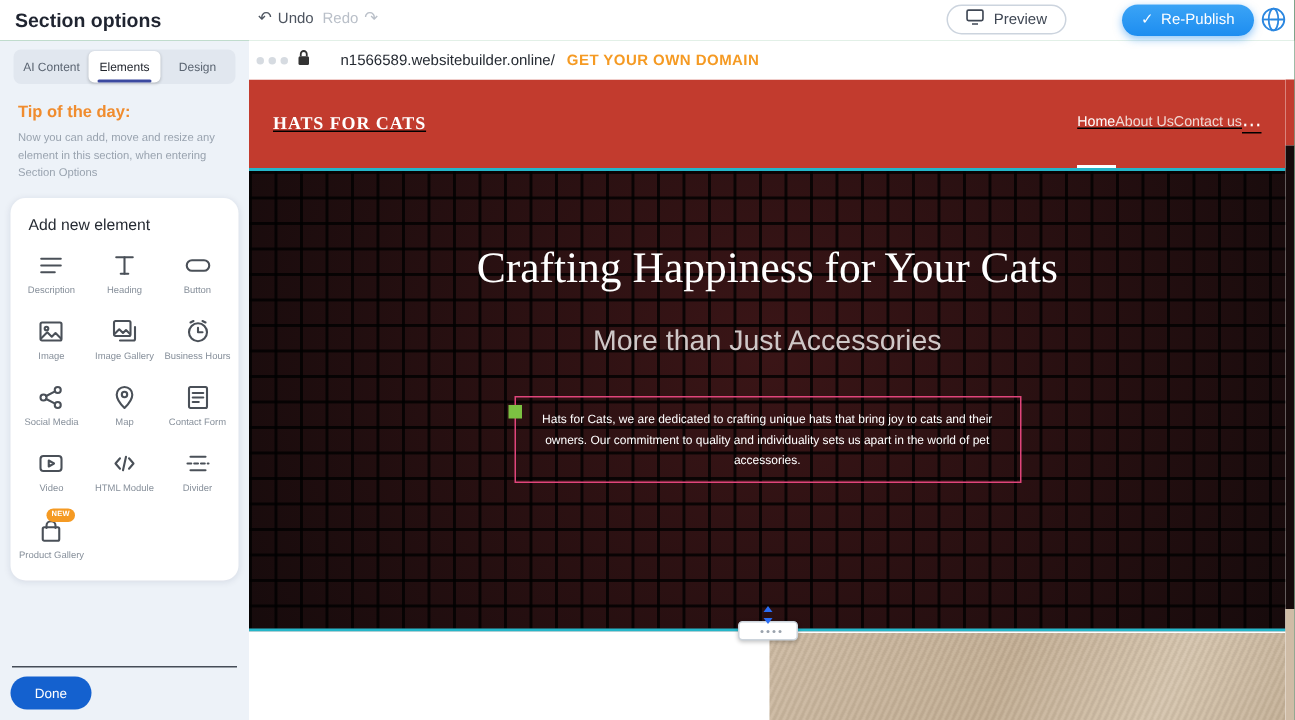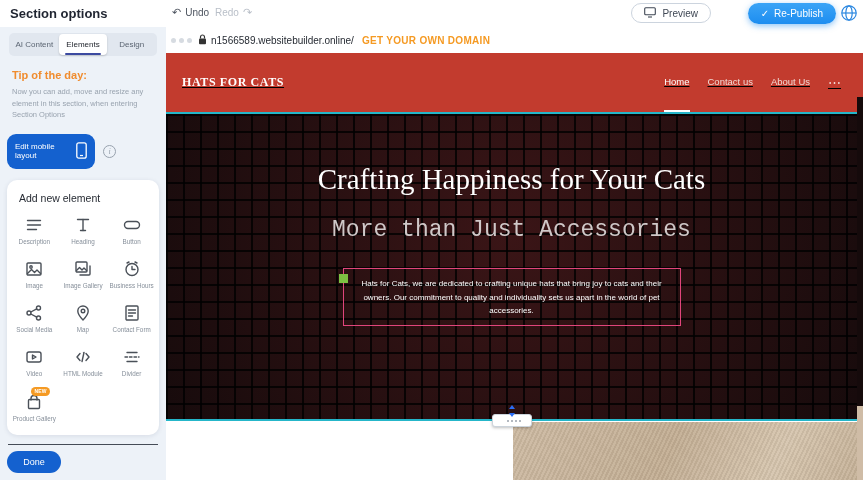--- a/index.html
+++ b/index.html
@@ -39,45 +39,45 @@
   .el-label { font-size:6.3px; color:#868f9a; text-align:center; line-height:1.3; max-width:46px; }
   .badge-new { position:absolute; top:-5px; right:9px; background:#f59a23; color:#fff; font-size:5px; font-weight:bold; padding:1.5px 3px; border-radius:5px; letter-spacing:.2px; }
   .sidebar-divider { position:absolute; bottom:35px; left:8px; right:8px; border-top:1px solid #454c57; }
   .done-btn { position:absolute; bottom:7px; left:7px; width:54px; height:22px; background:#1461cf; color:#fff; border:none; border-radius:12px; font-size:9px; cursor:pointer; }
 
   
   .main { position:absolute; top:27px; left:166px; right:0; bottom:0; background:#fff; }
   .browserbar { height:26px; background:#fff; display:flex; align-items:center; padding-left:5px; }
   .win-dots { display:flex; gap:3px; margin-right:6px; }
   .win-dot { width:5px; height:5px; border-radius:50%; background:#d6dbe1; }
-  .url { font-size:10px; color:#262b33; margin-left:4px; }
+  .url { font-size:10px; color:#262b33; margin-left:20px; }
   .domain-cta { font-size:10px; font-weight:bold; color:#f59a23; margin-left:8px; letter-spacing:.3px; cursor:pointer; }
 
   .site { position:absolute; top:26px; left:0; right:6px; bottom:0; overflow:hidden; background:#fff; }
   .scroll-strip { position:absolute; top:26px; right:0; width:6px; bottom:0; display:flex; flex-direction:column; }
   .ss-red { height:44px; background:#c23b2e; }
   .ss-dark { height:309px; background:#150a0b; }
   .ss-rest { flex:1; background:#cfbca6; }
 
   .site-header { height:59px; background:#c23b2e; display:flex; align-items:center; padding:0 16px;text-decoration:underline; }
   .logo { color:#fff; font-family:"Liberation Serif",serif; font-weight:bold; font-size:12px; letter-spacing:.6px; }
-  .nav { margin-left:auto; display:flex; align-items:center; gap:18px; height:100%; }
+  .nav { margin-left:auto; display:flex; align-items:center; height:100%; }
   .nav-item { color:#f0d9d4; font-size:9.5px; display:flex; align-items:center; height:100%; border-bottom:2px solid transparent; cursor:pointer; }
   .nav-item.active { color:#fff; border-bottom-color:#fff; }
   .nav-more { color:#fff; font-size:13px; cursor:pointer; }
 
   .hero { position:relative; height:309px; border-top:2px solid #25b6c9; border-bottom:2px solid #25b6c9; text-align:center;
     background-color:#261214;
     background-image:
       linear-gradient(rgba(0,0,0,.8) 2px, transparent 2px),
       linear-gradient(90deg, rgba(0,0,0,.8) 2px, transparent 2px),
       radial-gradient(circle at 50% 40%, rgba(120,30,30,.25), rgba(0,0,0,.4));
     background-size:17px 17px, 17px 17px, 100% 100%; }
   .hero-title { margin:48px auto 0; max-width:420px; font-family:"Liberation Serif",serif; font-weight:normal; font-size:29px; line-height:1.22; color:#ffffff; }
-  .hero-subtitle { margin-top:20px; font-family:Liberation Mono, monospace; font-size:23px; color:#cfc8c8; }
+  .hero-subtitle { margin-top:20px; font-family:Liberation Sans, sans-serif; font-size:19px; color:#cfc8c8; }
   .hero-box { position:relative; margin:25px auto 0; width:338px; border:1px solid #e0457b; padding:8px 9px; font-size:8px; line-height:1.65; color:#fff; }
   .hero-box-handle { position:absolute; left:-5px; top:5px; width:9px; height:9px; background:#7cc142; }
 
   .drag-widget { position:absolute; left:50%; bottom:-8px; transform:translateX(-50%); width:40px; height:13px; background:#fff; border:1px solid #ccd4dc; border-radius:3px; z-index:4; display:flex; align-items:center; justify-content:center; cursor:ns-resize; box-shadow:0 1px 3px rgba(0,0,0,.25); }
   .dw-dot { width:2px; height:2px; border-radius:50%; background:#9aa2ac; box-shadow:4px 0 0 #9aa2ac, 8px 0 0 #9aa2ac, -4px 0 0 #9aa2ac; }
   .dw-arrow { position:absolute; left:50%; top:-12px; transform:translateX(-50%); }
 
   .bottom-section { position:relative; height:74px; background:#fff; }
   .bottom-image { position:absolute; left:50.2%; right:0; top:1px; bottom:0;
     background-image:
@@ -126,32 +126,20 @@
       <div class="tab">AI Content</div>
       <div class="tab active">Elements</div>
       <div class="tab">Design</div>
     </div>
 
     <div class="tip">
       <div class="tip-title">Tip of the day:</div>
       <div class="tip-body">Now you can add, move and resize any element in this section, when entering Section Options</div>
     </div>
 
-    <div class="edit-row">
-      <button class="edit-mobile-btn">
-        <span>Edit mobile layout</span>
-        <span>
-          <svg width="11" height="17" viewBox="0 0 11 17">
-              <rect x="0.8" y="0.8" width="9.4" height="15.4" rx="2" fill="none" stroke="#fff" stroke-width="1.3"></rect>
-              <line x1="4" y1="13.5" x2="7" y2="13.5" stroke="#fff" stroke-width="1.2"></line>
-            </svg>
-        </span>
-      </button>
-      <button class="info-btn">i</button>
-    </div>
 
     <div class="add-panel">
       <div class="add-title">Add new element</div>
       <div class="el-grid">
 
         <div class="el-item">
           <span class="el-icon">
             <svg width="20" height="20" viewBox="0 0 20 20">
                 <line x1="3.5" y1="5.5" x2="16.5" y2="5.5"></line>
                 <line x1="3.5" y1="10" x2="16.5" y2="10"></line>
@@ -317,22 +305,22 @@
       <span class="url">n1566589.websitebuilder.online/</span>
       <span class="domain-cta">GET YOUR OWN DOMAIN</span>
     </div>
 
     <div class="site">
 
       <div class="site-header">
         <span class="logo">HATS FOR CATS</span>
         <div class="nav">
           <span class="nav-item active">Home</span>
+          <span class="nav-item">About Us</span>
           <span class="nav-item">Contact us</span>
-          <span class="nav-item">About Us</span>
           <span class="nav-more">⋯</span>
         </div>
       </div>
 
       <div class="hero">
         <h1 class="hero-title">Crafting Happiness for Your Cats</h1>
         <div class="hero-subtitle">More than Just Accessories</div>
         <div class="hero-box">
           <span class="hero-box-handle"></span>
           <span>Hats for Cats, we are dedicated to crafting unique hats that bring joy to cats and their owners. Our commitment to quality and individuality sets us apart in the world of pet accessories.</span>

